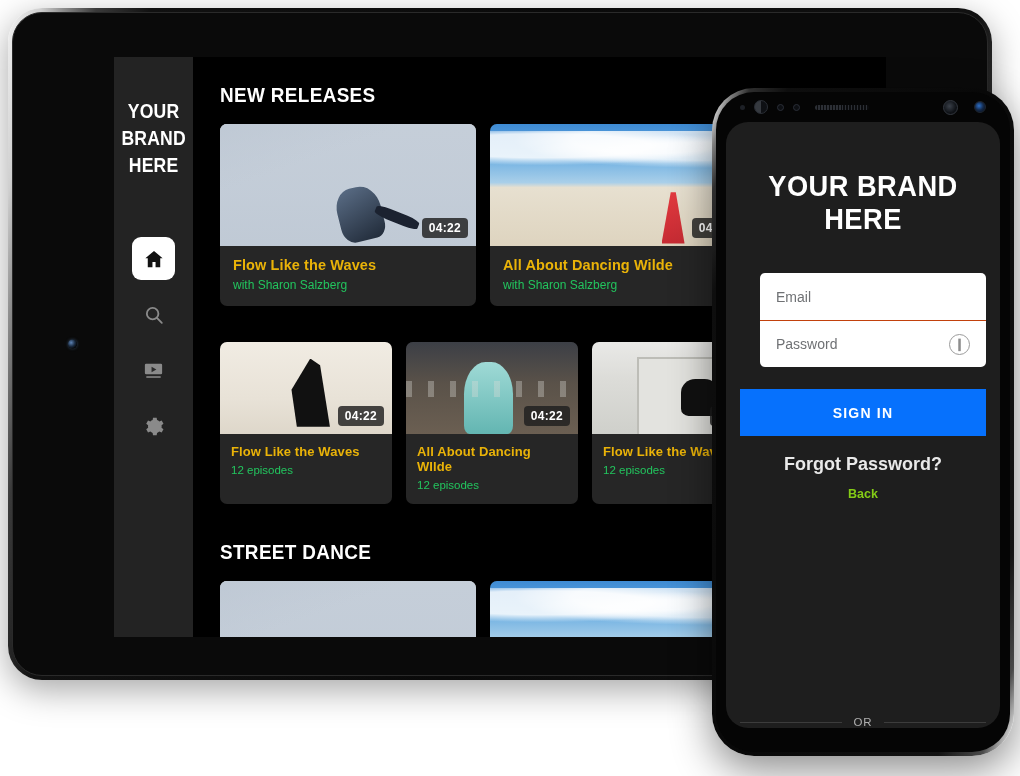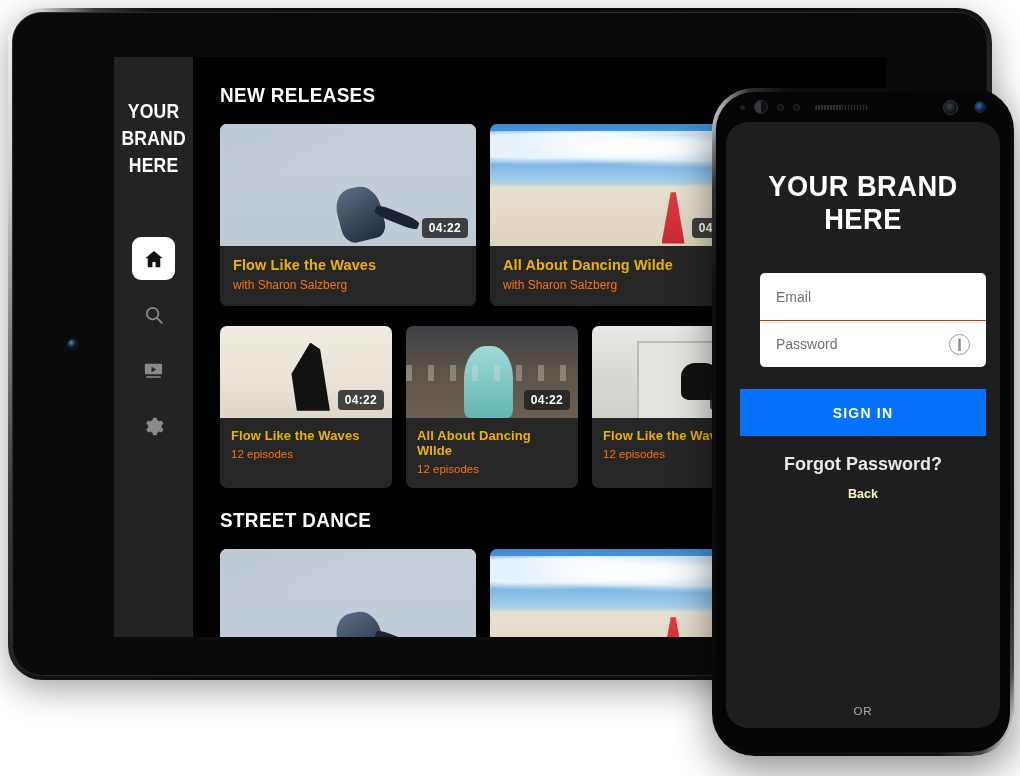--- a/index.html
+++ b/index.html
@@ -51,38 +51,38 @@
   .nav-item.active { background:#ffffff; }
   .nav-item svg { display:block; }
 
   
   .content { flex:1; height:100%; padding:26px 0 0 27px; overflow:hidden; background:#000; }
   .section-title {
     font-family:"Liberation Sans Narrow","Liberation Sans", sans-serif;
     font-weight:bold; color:#fff; font-size:21px; letter-spacing:.4px;
     transform:scaleX(.9); transform-origin:left center; margin-bottom:17px;
   }
-  .row { display:flex; gap:14px; margin-bottom:20px; }
+  .row { display:flex; gap:14px; margin-bottom:36px; }
 
   .card { background:#262626; border-radius:7px; overflow:hidden; flex:0 0 auto; cursor:pointer; }
   .card.wide  { width:256px; }
   .card.small { width:172px; }
   .thumb { position:relative; width:100%; overflow:hidden; }
   .card.wide .thumb  { height:122px; }
   .card.small .thumb { height:92px; }
   .badge {
     position:absolute; right:8px; bottom:8px; background:rgba(30,30,30,.82);
     color:#fff; font-size:12px; font-weight:bold; padding:3px 7px; border-radius:4px;
     letter-spacing:.3px;
   }
   .card-body { padding:11px 13px 14px; }
   .card.small .card-body { padding:10px 11px 13px; }
   .card-title { color:#eab308; font-size:14.5px; font-weight:bold; letter-spacing:.1px; }
   .card.small .card-title { font-size:13px; }
-  .card-sub { color:#f97316; font-size:12px; margin-top:5px; }
+  .card-sub { color:#22c55e; font-size:12px; margin-top:5px; }
   .card.small .card-sub { font-size:11.5px; }
 
   
   .ph { position:absolute; inset:0; }
   .ph-corridor {
     background:
       linear-gradient(160deg, rgba(190,200,212,.85) 0%, rgba(232,238,245,0) 32%),
       linear-gradient(200deg, rgba(190,200,212,.85) 100%, rgba(232,238,245,0) 68%),
       linear-gradient(180deg,#eef2f6 0%,#dee5ec 55%,#cbd4dd 100%);
   }
@@ -195,23 +195,23 @@
     border:1px solid #9b9b9b; display:flex; align-items:center; justify-content:center;
     color:#8d8d8d; font-size:12px; font-weight:bold;
   }
   .btn-primary {
     background:#0671fd; color:#fff; border:none; border-radius:0;
     height:47px; width:100%; margin-top:22px; cursor:pointer;
     font-size:14px; font-weight:bold; letter-spacing:1.2px;
     font-family:"Liberation Sans", sans-serif;
   }
   .forgot { color:#e9e9e9; font-size:18px; text-align:center; margin-top:18px; font-weight:bold; cursor:pointer; }
-  .back   { color:#fef9c3; font-size:12.5px; text-align:center; margin-top:12px; font-weight:bold; cursor:pointer; }
+  .back   { color:#84cc16; font-size:12.5px; text-align:center; margin-top:12px; font-weight:bold; cursor:pointer; }
   .spacer { flex:1; }
-  .or-row { display:flex; align-items:center; gap:11px; color:#b0b0b0; font-size:11.5px; letter-spacing:1px;flex-direction:column; }
+  .or-row { display:flex; align-items:center; gap:11px; color:#b0b0b0; font-size:11.5px; letter-spacing:1px; }
   .or-row .line { flex:1; height:1px; background:#3c3c3c; }
   .btn-create {
     background:#0671fd; color:#fff; border:none; border-radius:4px;
     height:47px; width:100%; margin:15px 0 20px; cursor:pointer;
     font-size:13.5px; font-weight:bold; letter-spacing:1.4px;
     font-family:"Liberation Sans", sans-serif;
   }
 </style>
 </head>
 <body>

